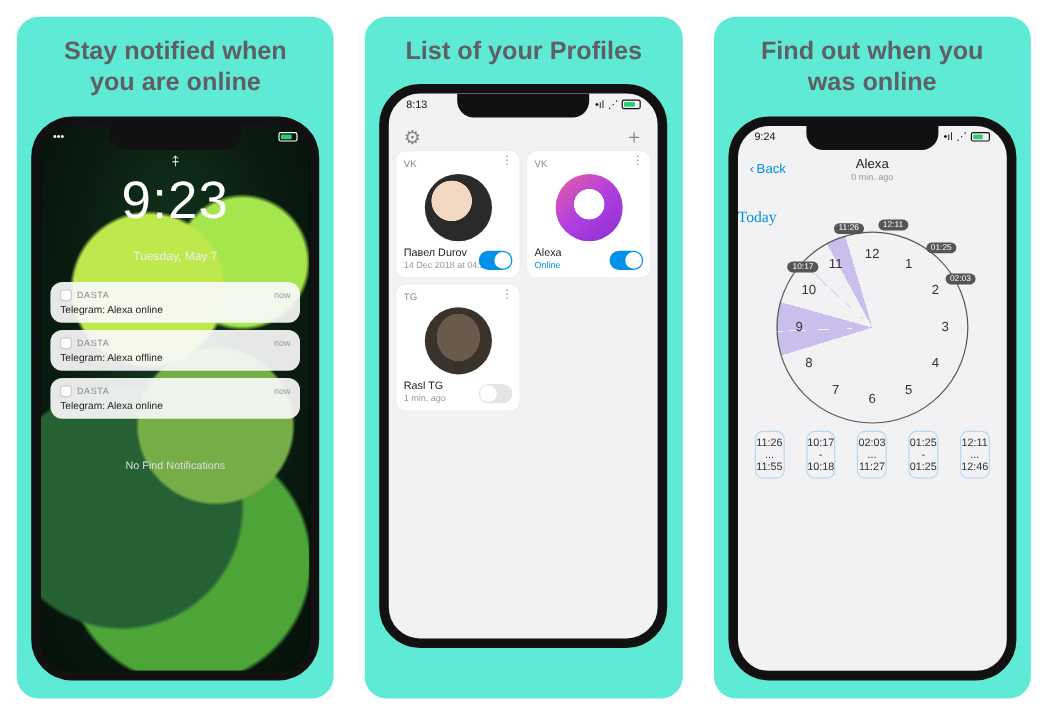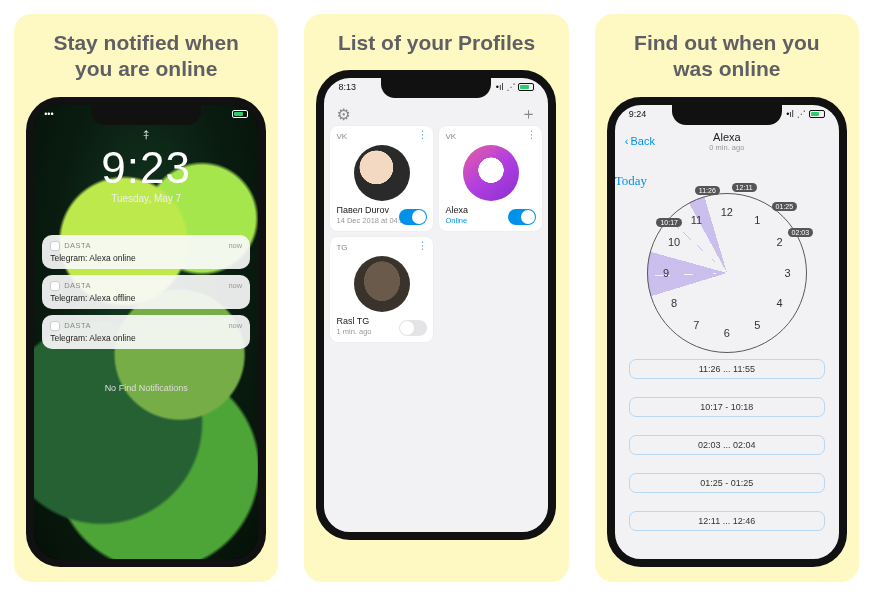--- a/index.html
+++ b/index.html
@@ -5,21 +5,21 @@
   * { box-sizing: border-box; margin: 0; padding: 0; }
   body {
     font-family: -apple-system, "Segoe UI", Helvetica, Arial, sans-serif;
     width: 873px; height: 596px;
     display: flex; gap: 26px; padding: 14px;
     background: #fff;
     color: #333;
   }
   .panel {
     flex: 1 1 0;
-    background: #fef9c3;
+    background: #5eead4;
     border-radius: 18px;
     display: flex; flex-direction: column; align-items: center;
     overflow: hidden;
     position: relative;
   }
   .panel-title {
     font-size: 21px; font-weight: 600; color: #5f5f64;
     text-align: center; line-height: 1.25;
     padding: 16px 18px 10px;
   }
@@ -50,21 +50,21 @@
     position: absolute; top: 0; left: 0; right: 0;
     display: flex; justify-content: space-between;
     padding: 4px 10px; font-size: 9px; color: #fff; z-index: 5;
   }
   .lock-icon { color: #fff; font-size: 12px; }
   .lock-clock {
     position: absolute; top: 38px; left: 0; right: 0;
     text-align: center; color: #fff; z-index: 5;
   }
   .lock-time { font-size: 44px; font-weight: 200; letter-spacing: 1px; }
-  .lock-date { font-size: 10px; font-weight: 500; color: #eee; }
+  .lock-date { font-size: 10px; font-weight: 500; color: #eee; margin-top: 16px; }
   .notif-stack {
     position: absolute; top: 130px; left: 8px; right: 8px; z-index: 5;
     display: flex; flex-direction: column; gap: 6px;
   }
   .notif {
     background: rgba(250,250,250,0.92);
     border-radius: 10px; padding: 6px 8px;
     font-size: 8.5px; color: #444;
   }
   .notif-head { display: flex; align-items: center; gap: 4px; }
@@ -147,21 +147,21 @@
       from 253deg, rgba(170,150,230,0.55) 0deg 14.5deg, transparent 14.5deg 360deg);
     border-radius:50%;
   }
   .sliceC2 { background: conic-gradient(from 268deg, rgba(170,150,230,0.55) 0deg 17.5deg, transparent 17.5deg 360deg); border-radius:50%; position:absolute; inset:0;}
   .sliceC3 { background: conic-gradient(from 312.5deg, rgba(170,150,230,0.55) 0deg 0.5deg, transparent 0.5deg 360deg); border-radius:50%; position:absolute; inset:0;}
   .sliceC4 { background: conic-gradient(from 331.5deg, rgba(170,150,230,0.55) 0deg 12deg, transparent 12deg 360deg); border-radius:50%; position:absolute; inset:0;}
   .tlabel {
     position:absolute; font-size:7px; background:#555; color:#fff;
     padding:1px 4px; border-radius:7px;
   }
-  .sessions { display:flex; flex-direction:column; gap:18px; padding:0 14px; }
+  .sessions { display:flex; flex-direction:row; gap:18px; padding:0 14px; }
   .sess {
     border:1px solid #b7d7f3; border-radius:7px;
     text-align:center; font-size:9px; color:#333; padding:4px 0;
   }
 </style>
 </head>
 <body>
 
 <div class="panel">
   <div class="panel-title">Stay notified when you are online</div>
@@ -301,18 +301,18 @@
 
       <div class="tlabel" style="left:6%; top:16%;">10:17</div>
       <div class="tlabel" style="left:30%; top:-4%;">11:26</div>
       <div class="tlabel" style="left:53%; top:-6%;">12:11</div>
       <div class="tlabel" style="left:78%; top:6%;">01:25</div>
       <div class="tlabel" style="left:88%; top:22%;">02:03</div>
     </div>
     <div class="sessions">
       <div class="sess">11:26 ... 11:55</div>
       <div class="sess">10:17 - 10:18</div>
-      <div class="sess">02:03 ... 02:04</div>
+      <div class="sess">02:03 ... 11:27</div>
       <div class="sess">01:25 - 01:25</div>
       <div class="sess">12:11 ... 12:46</div>
     </div>
   </div>
 </div>
 
 </body></html>

